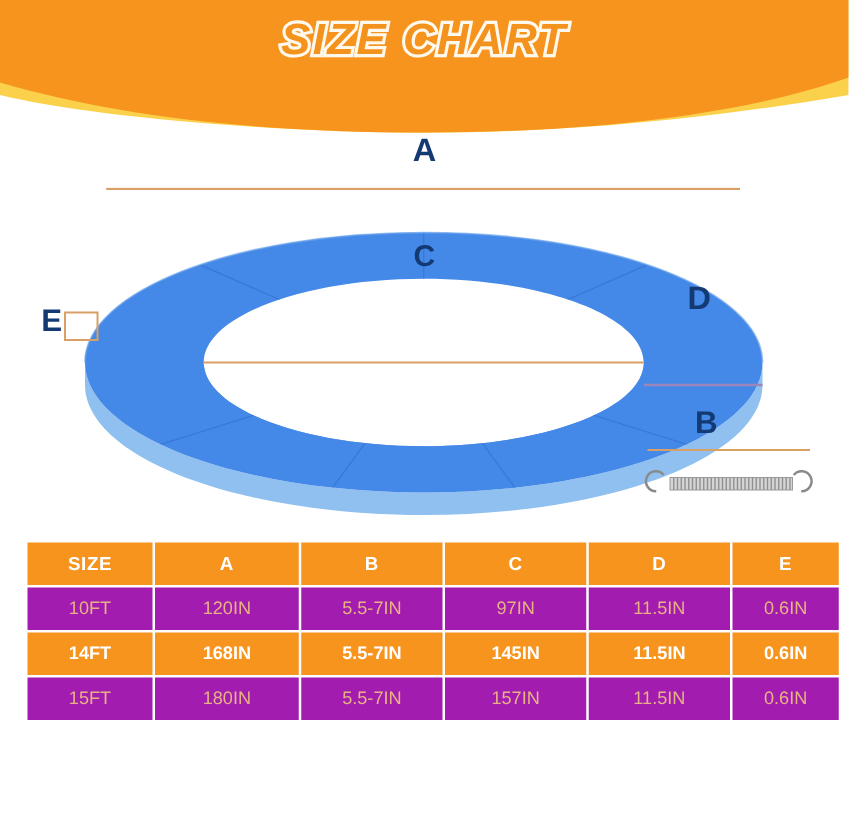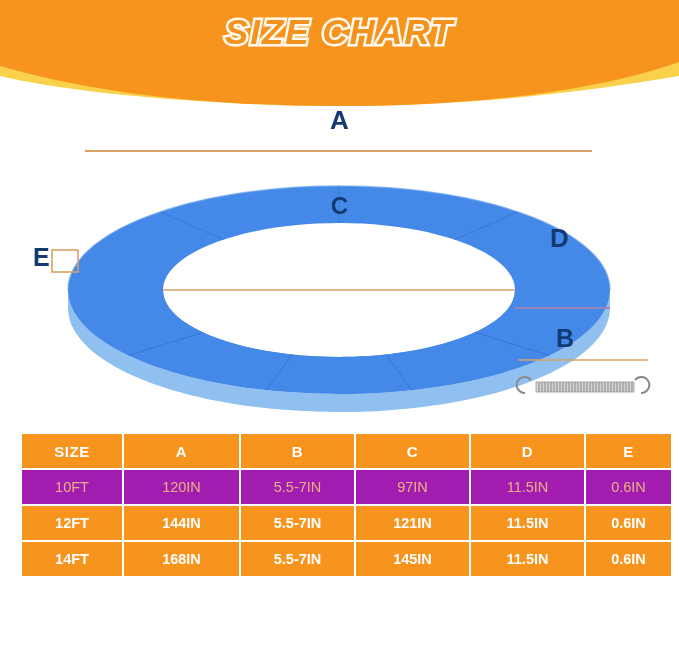--- a/index.html
+++ b/index.html
@@ -246,32 +246,32 @@
       <tbody>
         <tr class="row-light">
           <td>10FT</td>
           <td>120IN</td>
           <td>5.5-7IN</td>
           <td>97IN</td>
           <td>11.5IN</td>
           <td>0.6IN</td>
         </tr>
         <tr class="row-accent">
-          <td>12FT</td>
-          <td>144IN</td>
-          <td>5.5-7IN</td>
-          <td>121IN</td>
-          <td>11.5IN</td>
-          <td>0.6IN</td>
-        </tr>
-        <tr class="row-accent">
           <td>14FT</td>
           <td>168IN</td>
           <td>5.5-7IN</td>
           <td>145IN</td>
           <td>11.5IN</td>
           <td>0.6IN</td>
         </tr>
+        <tr class="row-light">
+          <td>15FT</td>
+          <td>180IN</td>
+          <td>5.5-7IN</td>
+          <td>157IN</td>
+          <td>11.5IN</td>
+          <td>0.6IN</td>
+        </tr>
       </tbody>
     </table>
   </div>
 
 </div>
 
 </body></html>

